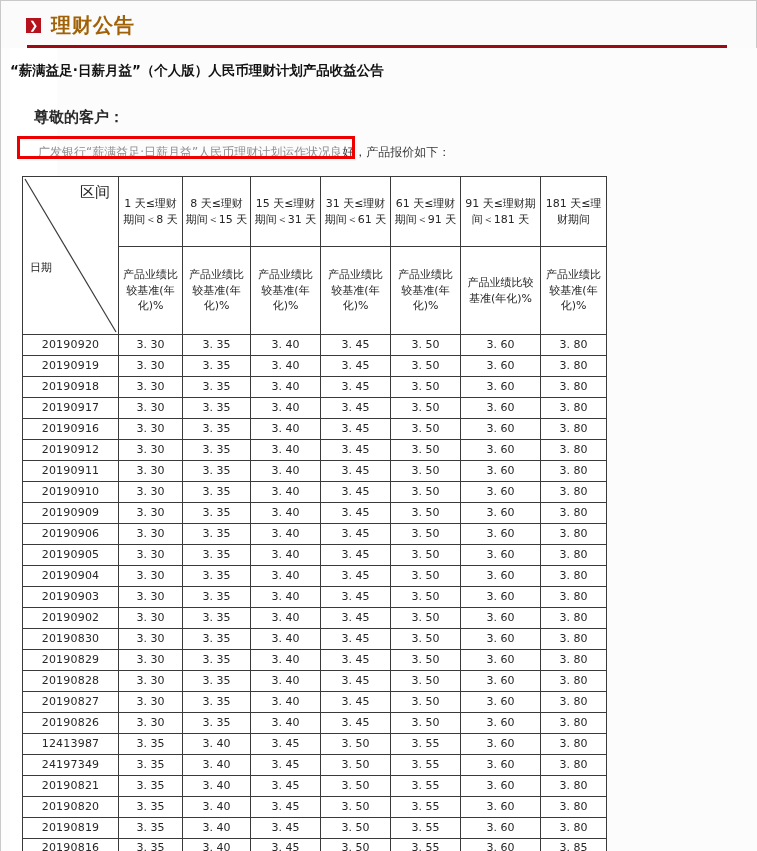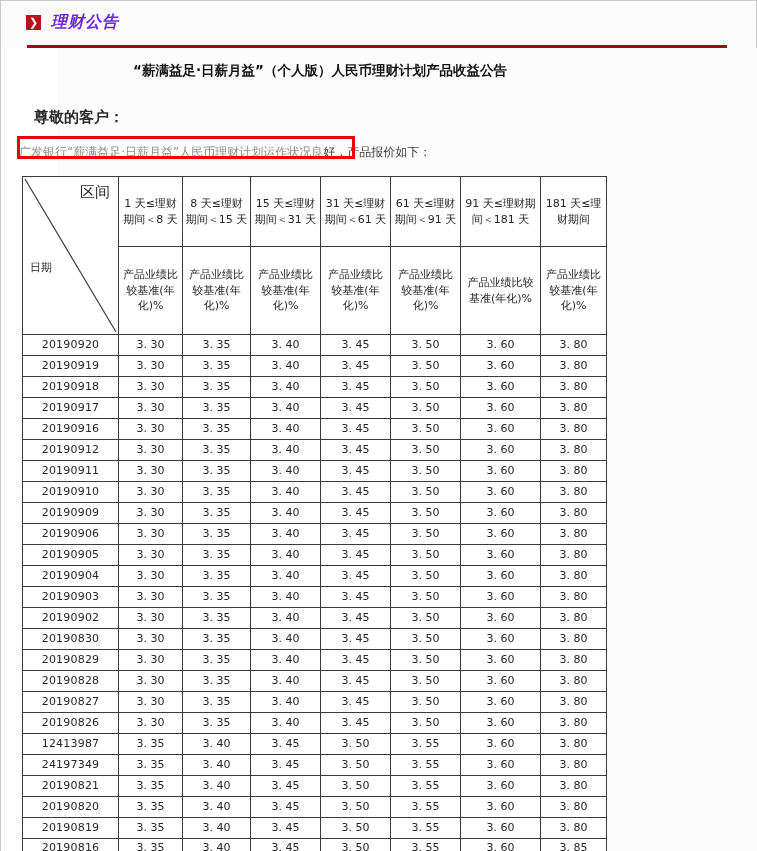--- a/index.html
+++ b/index.html
@@ -40,26 +40,25 @@
     background: #b5121b;
     display: flex; align-items: center; justify-content: center;
     color: #ffffff;
     font-size: 11px;
     line-height: 1;
     font-weight: bold;
     font-family: "DejaVu Sans", sans-serif;
   }
   .hdr-title {
     margin-left: 10px;
-    font-size: 16px;
+    font-size: 20px;
     font-weight: bold;
-    color: #6d28d9;
+    color: #a16207;
     letter-spacing: 1px;
     font-family: "DejaVu Sans", sans-serif;
-    font-style: italic;
   }
   .hdr-rule {
     position: absolute;
     left: 26px; top: 44px;
     width: 700px; height: 3px;
     background: #9c0b14;
   }
 
   
   .sheet {
@@ -73,21 +72,20 @@
     left: 57px; top: 48px;
     width: 700px; height: 803px;
     background: #fcfcfc;
   }
 
   
   .doc-title {
     position: absolute;
     left: 10px; top: 62px;
     width: 620px;
-    text-align: center;
     font-size: 13.5px;
     font-weight: bold;
     color: #111111;
     font-family: "DejaVu Sans", sans-serif;
     letter-spacing: 0px;
     white-space: nowrap;
   }
 
   
   .salutation {
@@ -95,21 +93,21 @@
     left: 34px; top: 108px;
     font-size: 15px;
     font-weight: bold;
     color: #2b2b2b;
     font-family: "DejaVu Sans", sans-serif;
   }
 
   
   .body-para {
     position: absolute;
-    left: 19px; top: 144px;
+    left: 38px; top: 144px;
     font-size: 12px;
     color: #8e8e8e;
     white-space: nowrap;
     font-family: "DejaVu Sans", sans-serif;
   }
   .body-para .tail { color: #3a3a3a; }
 
   
   .annot-box {
     position: absolute;

